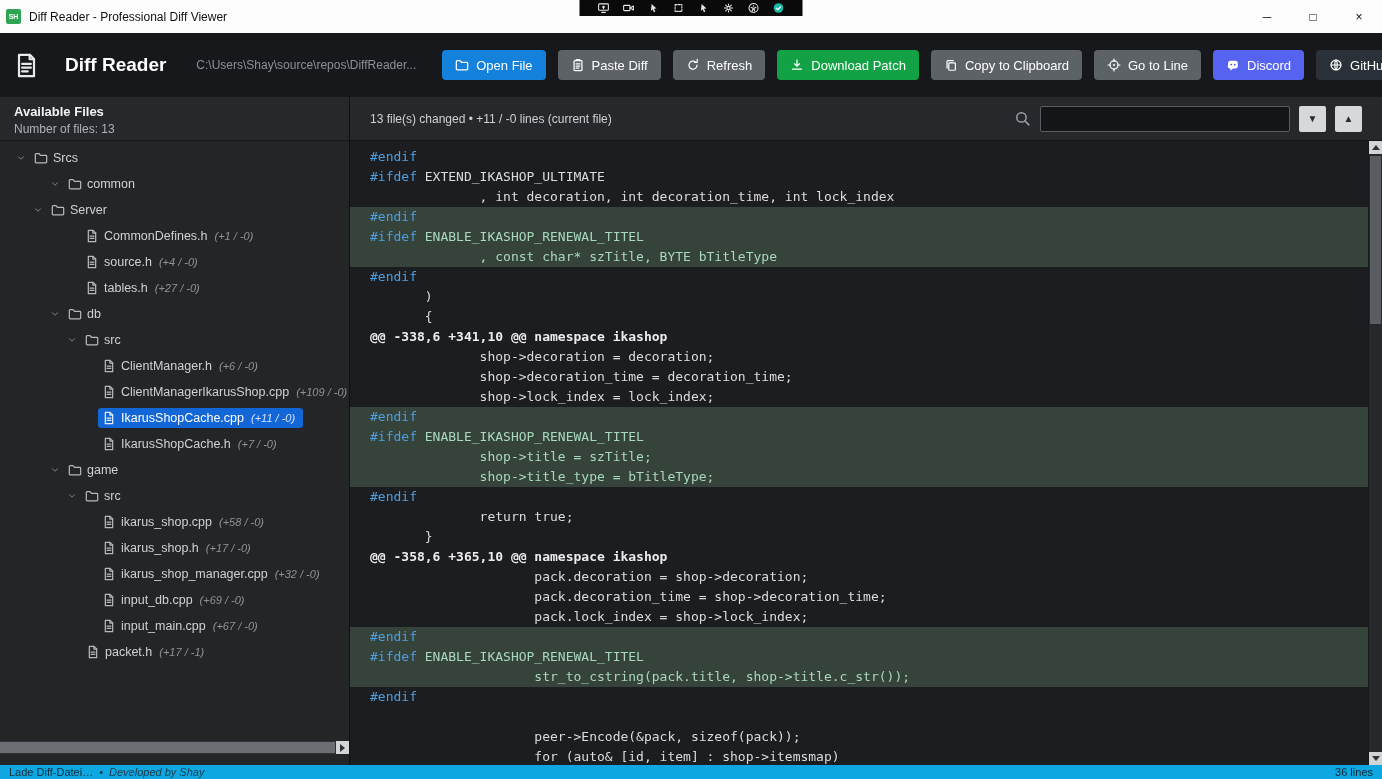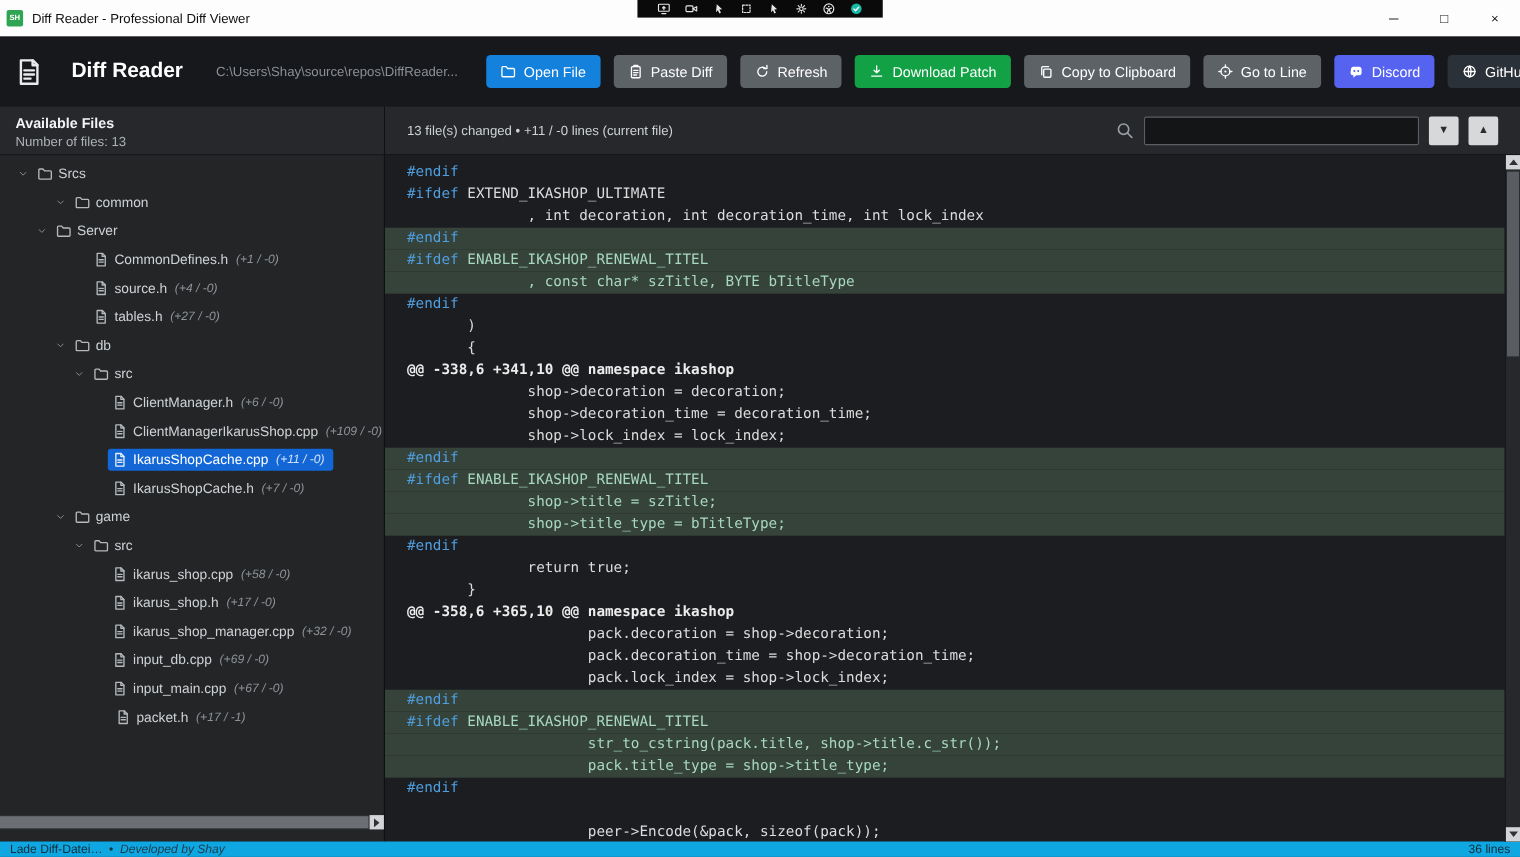--- a/index.html
+++ b/index.html
@@ -525,21 +525,21 @@
                 <svg viewBox="0 0 16 16" fill="none" stroke="currentColor" stroke-width="1.4" stroke-linecap="round" stroke-linejoin="round">
                   <path d="M3.8 1.5h5.4l3 3v10H3.8z"></path>
                   <path d="M9 1.5v3.2h3.2"></path>
                   <path d="M5.8 8.2h4.4M5.8 10.6h4.4"></path>
                 </svg>
               </span>
               <span class="tree-label">input_main.cpp</span>
               <span class="tree-count">(+67 / -0)</span>
             </div>
           </div>
-          <div class="tree-row" style="padding-left: 86px;">
+          <div class="tree-row" style="padding-left: 67px;">
             <span class="chev-spacer"></span>
             <div class="row-inner">
               <span class="icon tico">
                 <svg viewBox="0 0 16 16" fill="none" stroke="currentColor" stroke-width="1.4" stroke-linecap="round" stroke-linejoin="round">
                   <path d="M3.8 1.5h5.4l3 3v10H3.8z"></path>
                   <path d="M9 1.5v3.2h3.2"></path>
                   <path d="M5.8 8.2h4.4M5.8 10.6h4.4"></path>
                 </svg>
               </span>
               <span class="tree-label">packet.h</span>
@@ -592,21 +592,20 @@
             <div class="code-line"><span class="directive">#endif</span></div>
             <div class="code-line">              return true;</div>
             <div class="code-line">       }</div>
             <div class="code-line hunk">@@ -358,6 +365,10 @@ namespace ikashop</div>
             <div class="code-line">                     pack.decoration = shop-&gt;decoration;</div>
             <div class="code-line">                     pack.decoration_time = shop-&gt;decoration_time;</div>
             <div class="code-line">                     pack.lock_index = shop-&gt;lock_index;</div>
             <div class="code-line added"><span class="directive">#endif</span></div>
             <div class="code-line added"><span class="directive">#ifdef</span> ENABLE_IKASHOP_RENEWAL_TITEL</div>
             <div class="code-line added">                     str_to_cstring(pack.title, shop-&gt;title.c_str());</div>
-            <div class="code-line added">                     pack.title_type = shop-&gt;title_type;</div>
             <div class="code-line"><span class="directive">#endif</span></div>
             <div class="code-line">&nbsp;</div>
             <div class="code-line">                     peer-&gt;Encode(&amp;pack, sizeof(pack));</div>
             <div class="code-line">                     for (auto&amp; [id, item] : shop-&gt;itemsmap)</div>
           </div>
         <div class="vscroll">
           <div class="vs-btn top">
               <span class="tri up"></span>
             </div>
           <div class="vs-thumb"></div>

